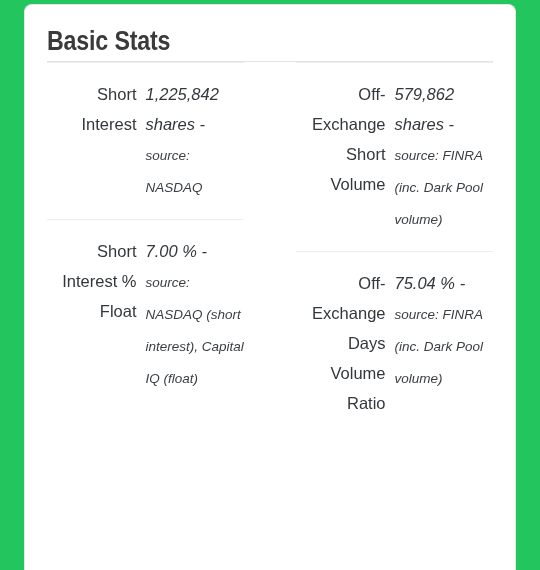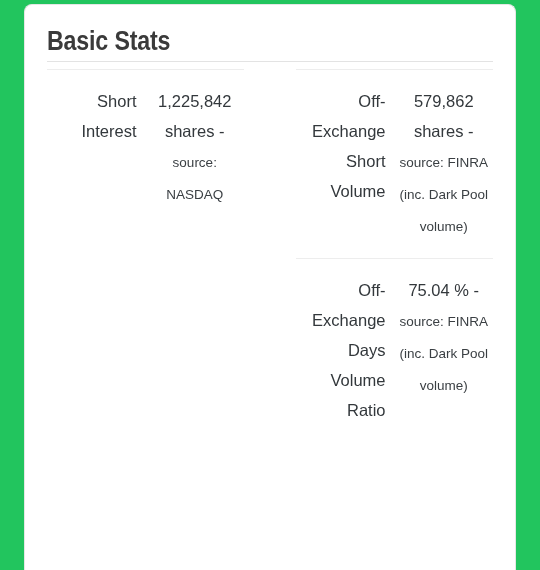--- a/index.html
+++ b/index.html
@@ -59,21 +59,21 @@
     height: 1px;
     background: #e3e3e3;
     margin: 0 0 0 0;
     width: 100%;
   }
 
   
   .columns {
     display: flex;
     gap: 52px;
-    margin-top: 7px;
+    margin-top: 0;
   }
   .column {
     flex: 1 1 0;
     min-width: 0;
   }
 
   
   .stat-table {
     width: 100%;
     border-collapse: collapse;
@@ -87,26 +87,27 @@
     text-align: right;
     width: 50%;
     padding-right: 9px;
     font-size: 16.5px;
     line-height: 30px;
     color: #33383c;
     font-weight: 400;
     word-spacing: normal;
   }
   .stat-value {
-    text-align: center;
+    text-align: left;
     width: 50%;
     font-size: 16.5px;
     line-height: 30px;
     color: #33383c;
     font-weight: 400;
+    font-style: italic;
   }
   .stat-value .sub {
     font-size: 13.5px;
     line-height: 30px;
     color: #3a3f43;
   }
 </style>
 </head>
 <body>
 
@@ -122,20 +123,27 @@
       <div class="columns">
 
         <div class="column">
           <table class="stat-table">
             <tbody>
               <tr class="stat-row">
                 <th class="stat-label">Short Interest</th>
                 <td class="stat-value">
                   <span class="main">1,225,842 shares -</span>
                   <span class="sub">source: NASDAQ</span>
+                </td>
+              </tr>
+              <tr class="stat-row">
+                <th class="stat-label">Short Interest % Float</th>
+                <td class="stat-value">
+                  <span class="main">7.00 % -</span>
+                  <span class="sub">source: NASDAQ (short interest), Capital IQ (float)</span>
                 </td>
               </tr>
             </tbody>
           </table>
         </div>
 
         <div class="column">
           <table class="stat-table">
             <tbody>
               <tr class="stat-row">

